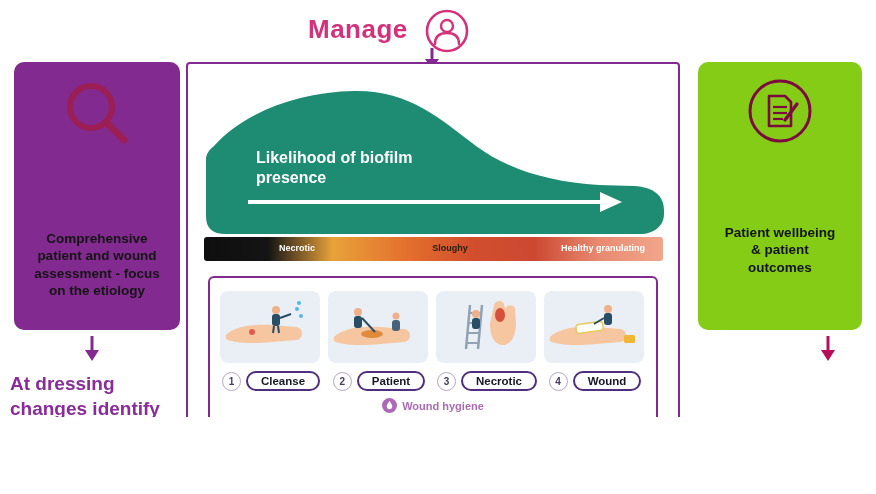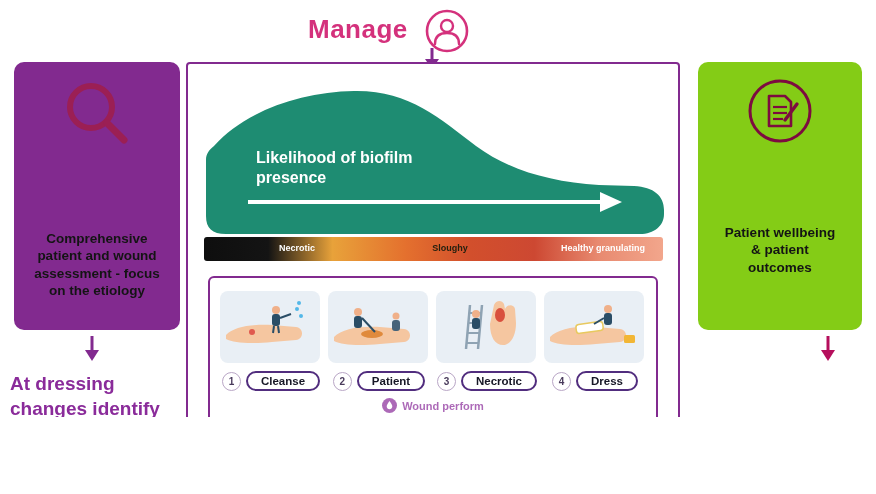--- a/index.html
+++ b/index.html
@@ -203,30 +203,30 @@
         <div class="step-cell">
           <span class="step-num">2</span>
           <span class="step-pill">Patient</span>
         </div>
         <div class="step-cell">
           <span class="step-num">3</span>
           <span class="step-pill">Necrotic</span>
         </div>
         <div class="step-cell">
           <span class="step-num">4</span>
-          <span class="step-pill">Dress</span>
+          <span class="step-pill">Wound</span>
         </div>
       </div>
 
       <div class="wh-logo">
         <svg width="15" height="15" viewBox="0 0 15 15">
           <circle cx="7.5" cy="7.5" r="7.5" fill="#8a2b9a"></circle>
           <path d="M7.5 3 C9 5.2 10.3 6.8 10.3 8.4 C10.3 10 9 11.2 7.5 11.2 C6 11.2 4.7 10 4.7 8.4 C4.7 6.8 6 5.2 7.5 3 Z" fill="#ffffff"></path>
         </svg>
-        <span class="wh-logo-text">Wound perform</span>
+        <span class="wh-logo-text">Wound hygiene</span>
       </div>
     </div>
   </div>
 
   <div class="flow-arrow" style="left:84px;top:336px;">
     <svg width="16" height="26" viewBox="0 0 16 26">
       <line x1="8" y1="0" x2="8" y2="15" stroke="#822a8f" stroke-width="3"></line>
       <polygon points="1,14 15,14 8,25" fill="#822a8f"></polygon>
     </svg>
   </div>

